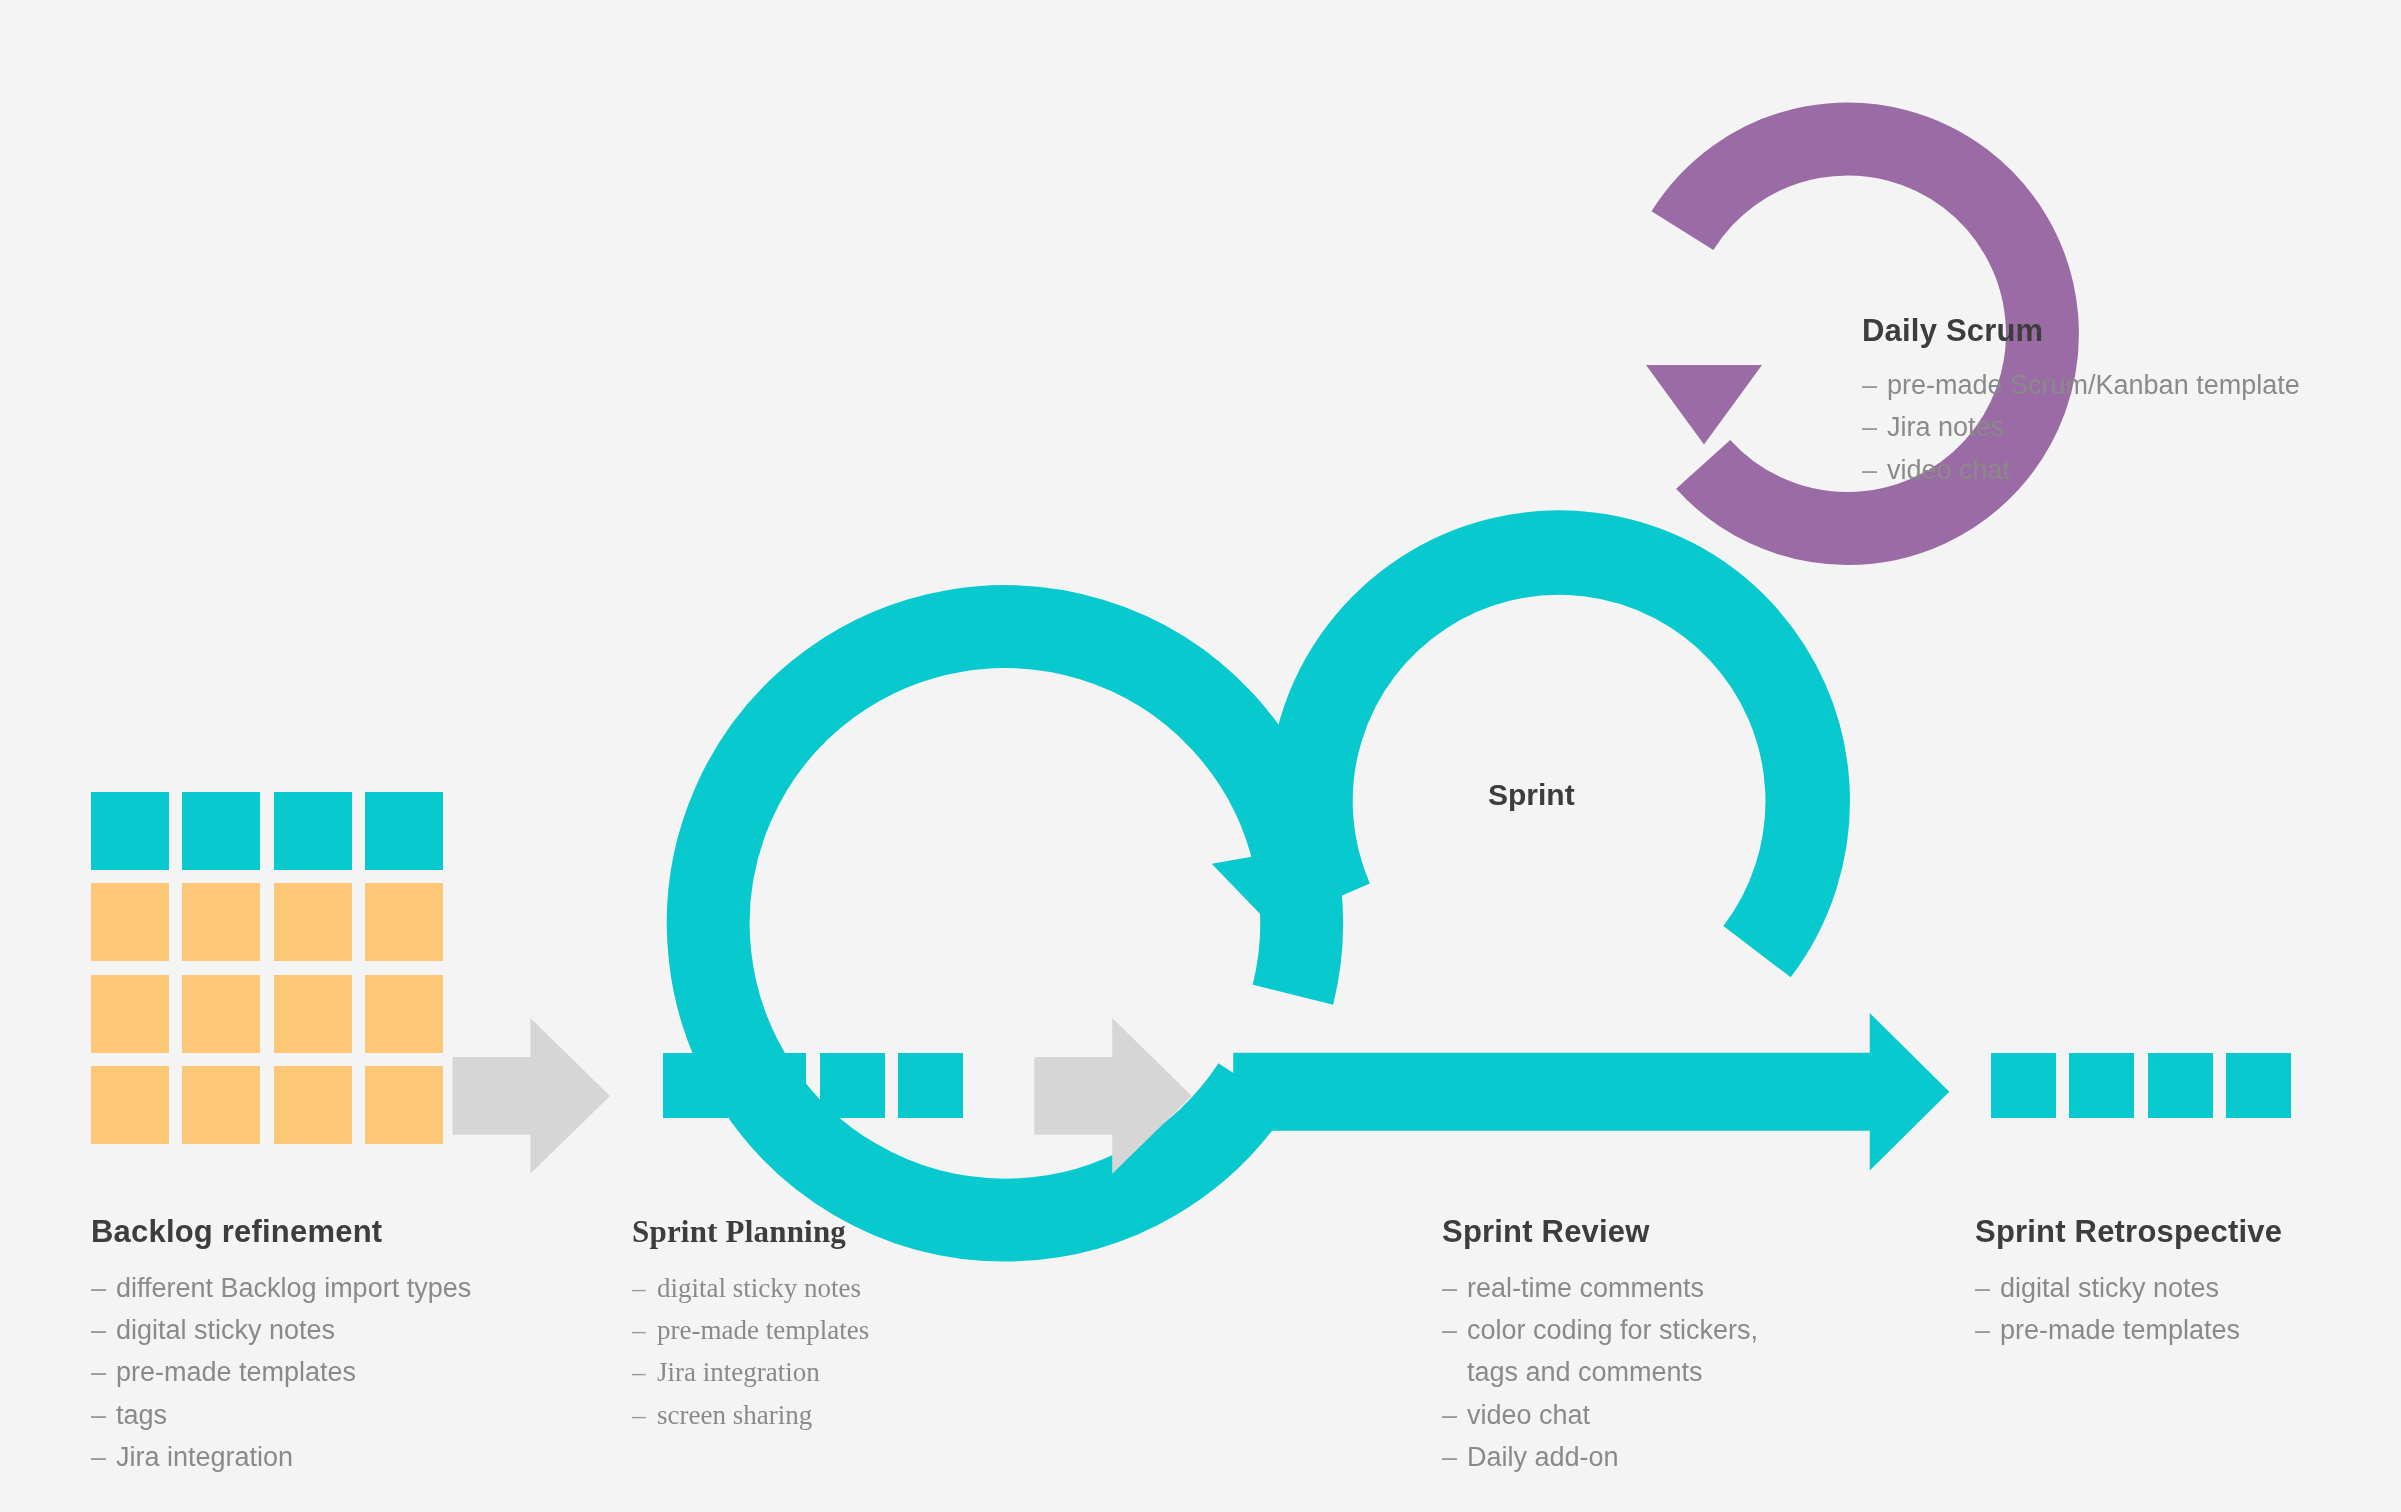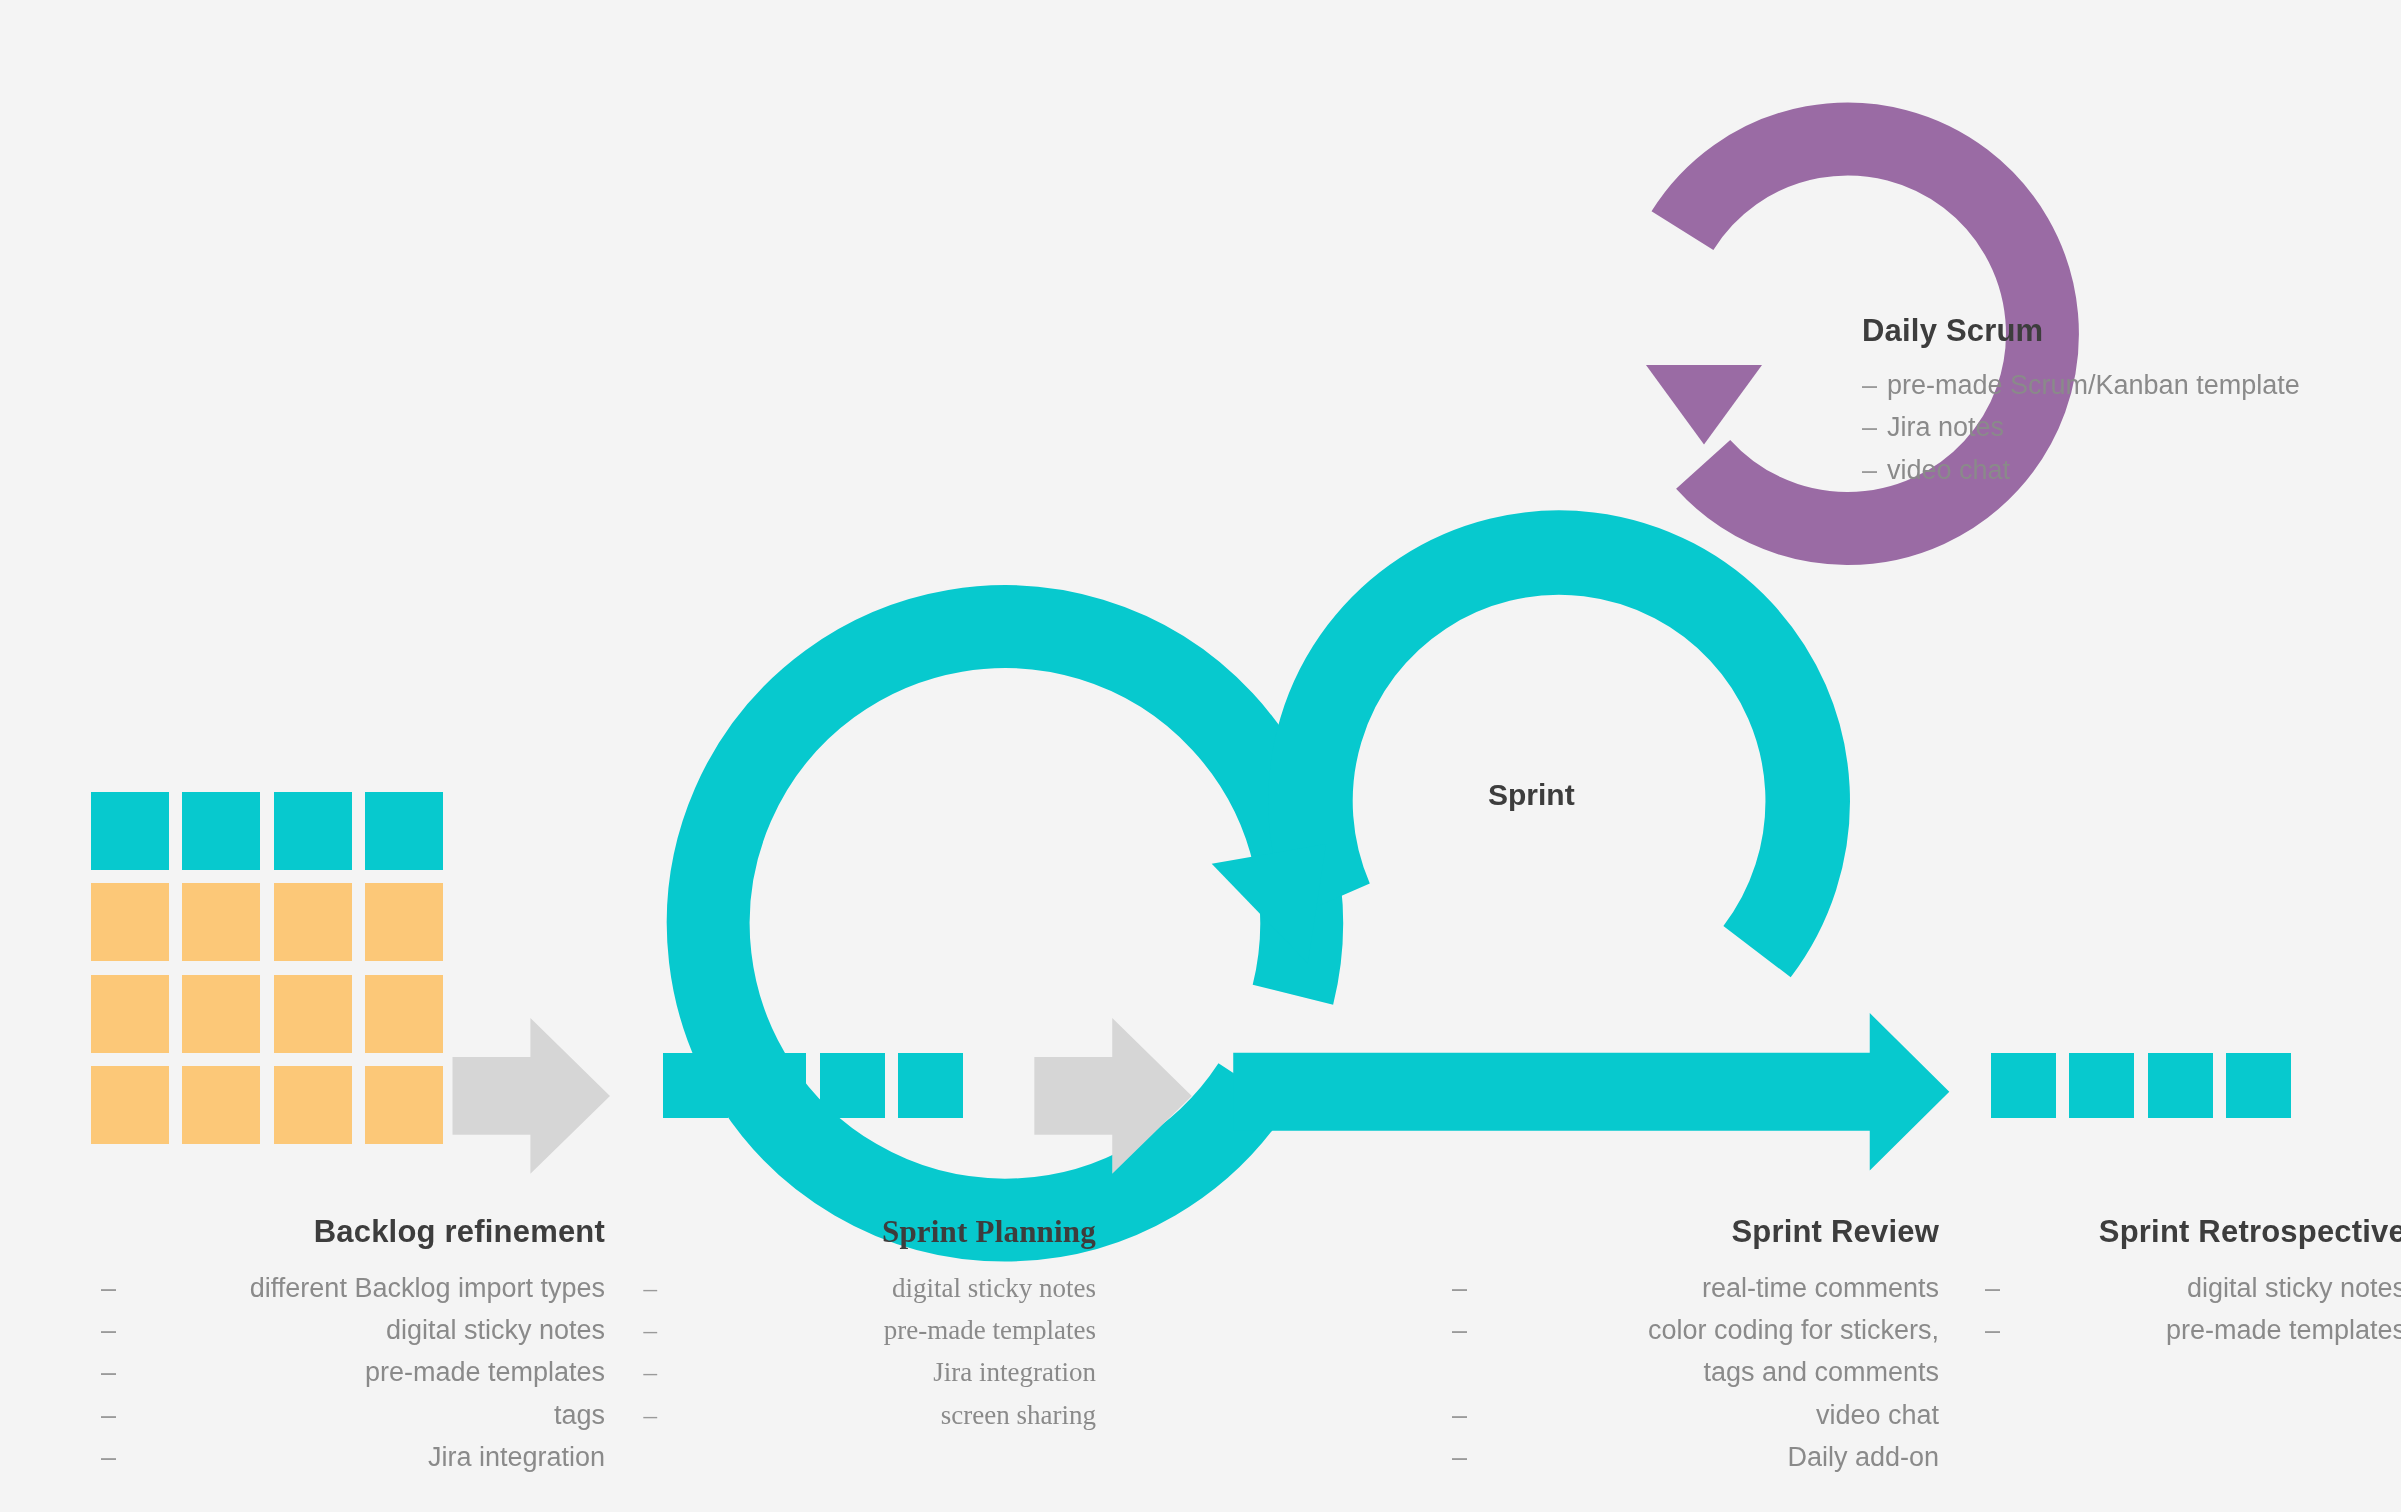--- a/index.html
+++ b/index.html
@@ -10,21 +10,21 @@
     overflow:hidden;
     position:relative;
   }
   #stage{position:absolute;inset:0;width:2401px;height:1513px;}
   svg.layer{position:absolute;left:0;top:0;width:2401px;height:1513px;}
 
   
   .note{position:absolute;}
 
   
-  .col{position:absolute;text-align:right;}
+  .col{position:absolute;}
   .col-title{
     font-size:31px;
     font-weight:bold;
     color:#3d3d3d;
     letter-spacing:0.2px;
     margin:0 0 16.6px 0;
     white-space:nowrap;
   }
   .bullets{list-style:none;margin:0;padding:0;}
   .bullets li{

